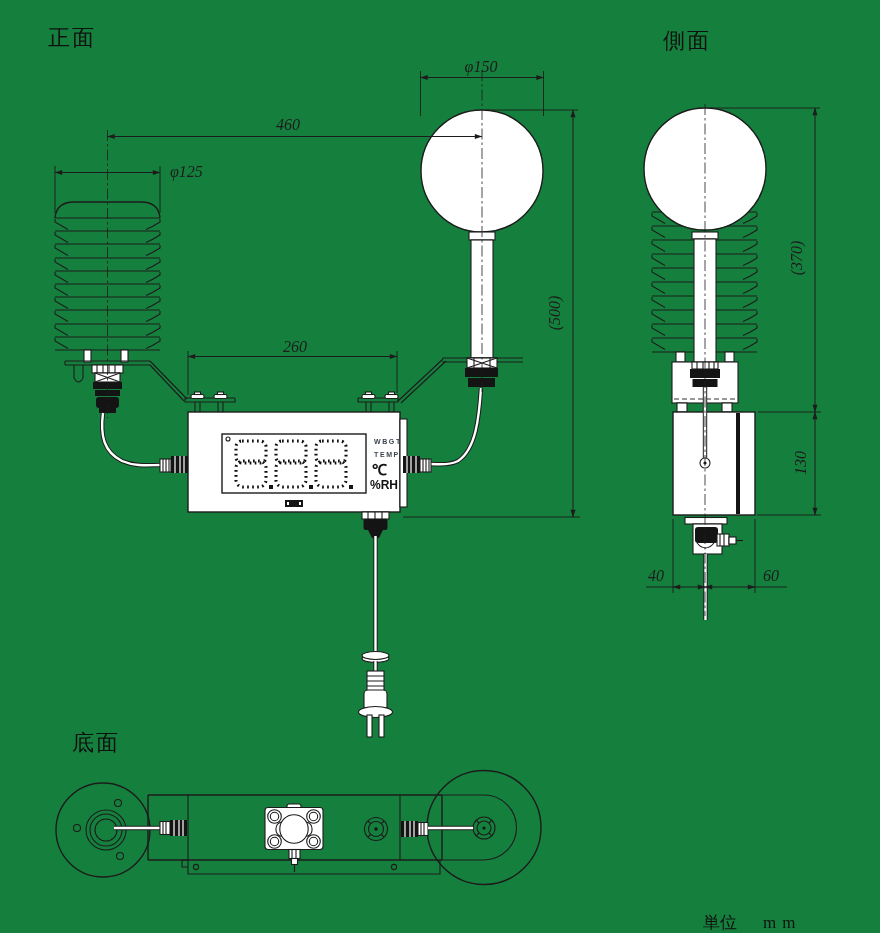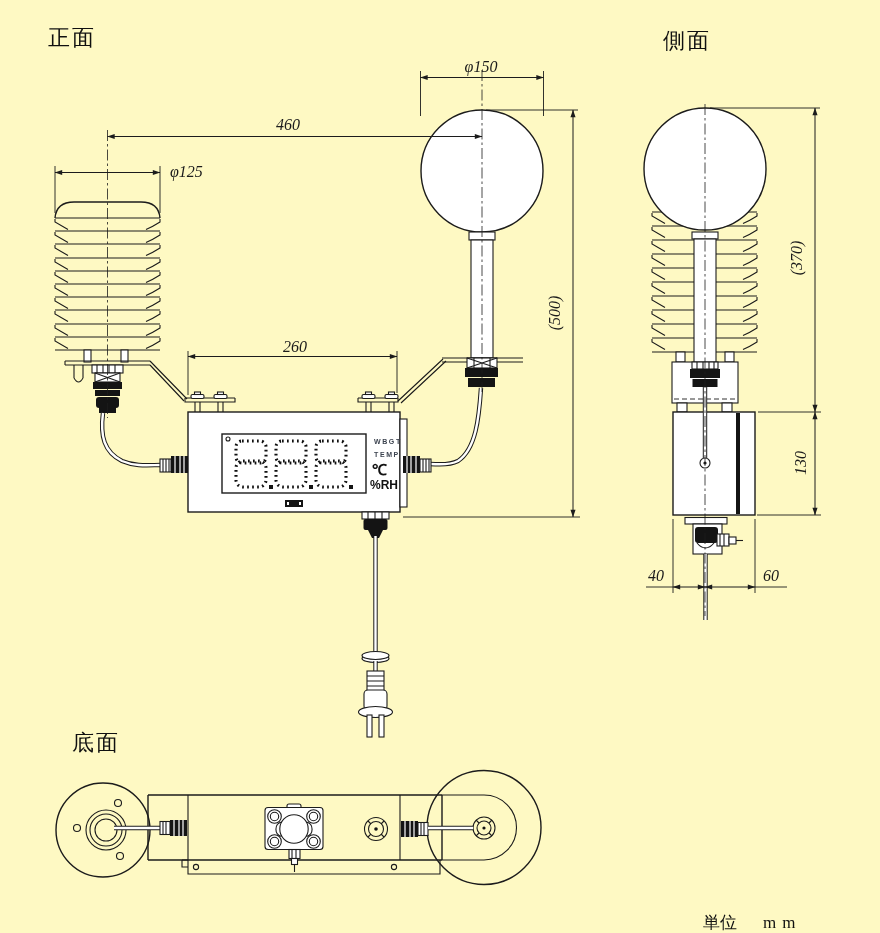--- a/index.html
+++ b/index.html
@@ -1,16 +1,16 @@
 <!DOCTYPE html>
 <html><head>
 <meta charset="utf-8">
 <style>
   html,body{margin:0;padding:0;background:#fff;}
-  .stage{position:relative;width:880px;height:933px;background:#fef9c3;overflow:hidden;}
+  .stage{position:relative;width:880px;height:933px;background:#15803d;overflow:hidden;}
   svg{display:block;}
   .ln{stroke:#1c1c1c;fill:none;stroke-width:1.1;}
   .ln2{stroke:#1c1c1c;fill:none;stroke-width:1.4;}
   .wh{fill:#ffffff;stroke:#1c1c1c;stroke-width:1.1;}
   .wh2{fill:#ffffff;stroke:#1c1c1c;stroke-width:1.4;}
   .blk{fill:#141414;stroke:none;}
   .dim{stroke:#1c1c1c;fill:none;stroke-width:1;}
   .ext{stroke:#1c1c1c;fill:none;stroke-width:0.9;}
   .ctr{stroke:#1c1c1c;fill:none;stroke-width:0.8;stroke-dasharray:11 3 2.5 3;}
   .dsh{stroke:#1c1c1c;fill:none;stroke-width:0.9;stroke-dasharray:5 3;}

